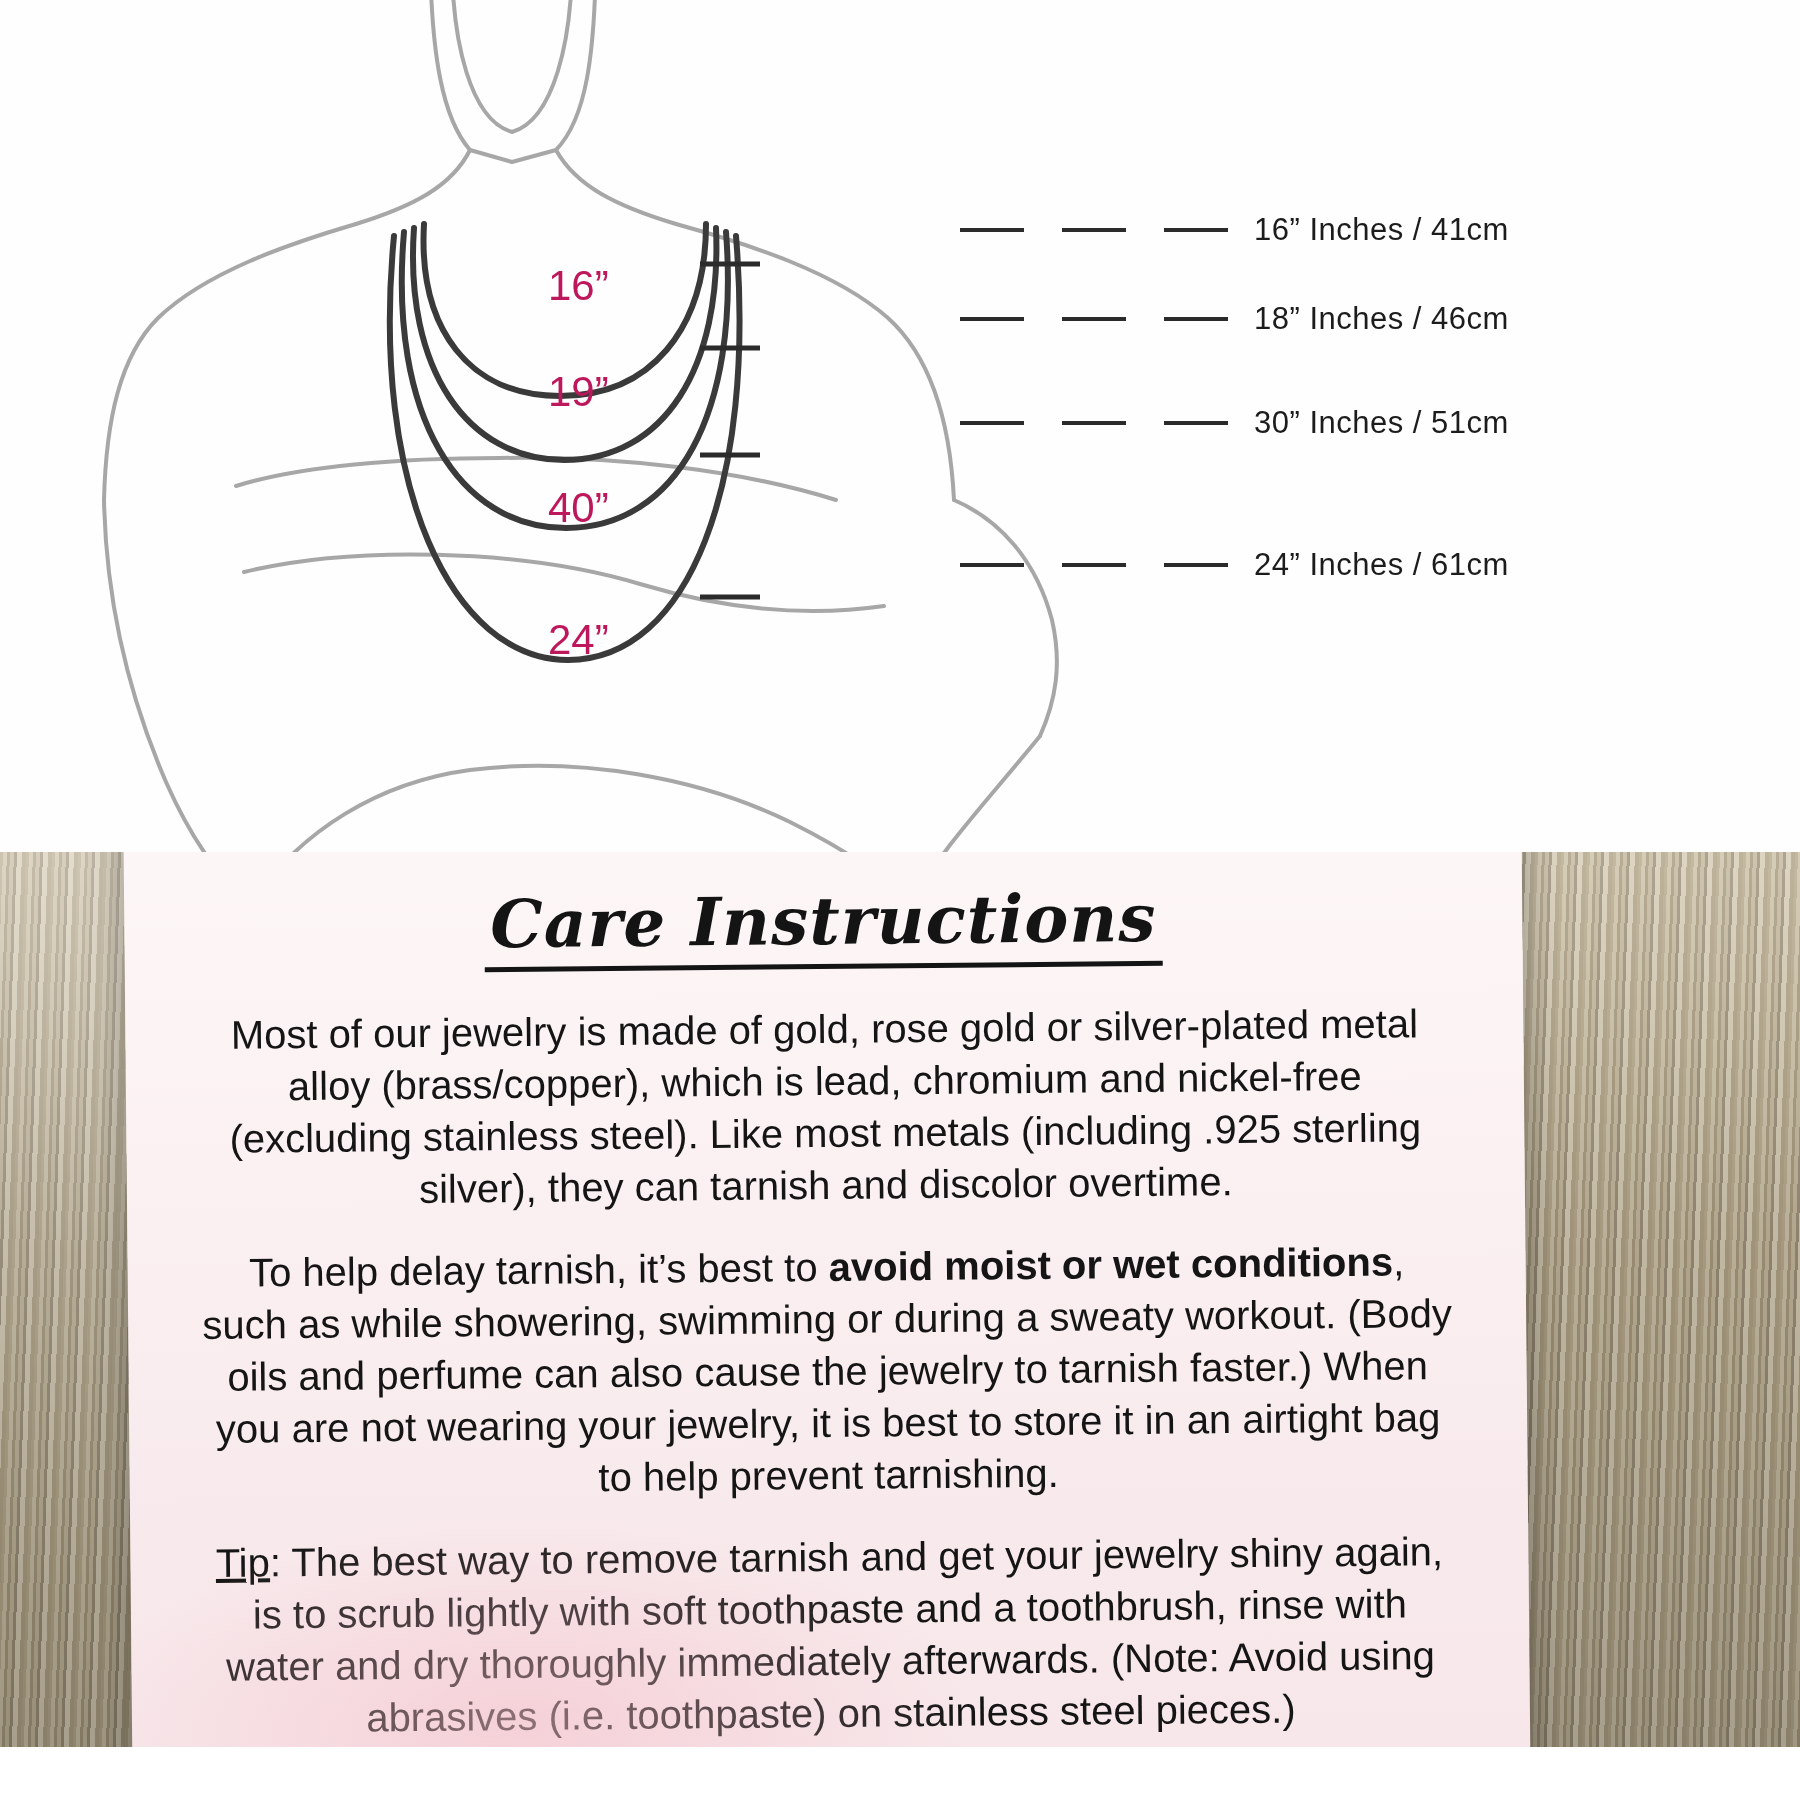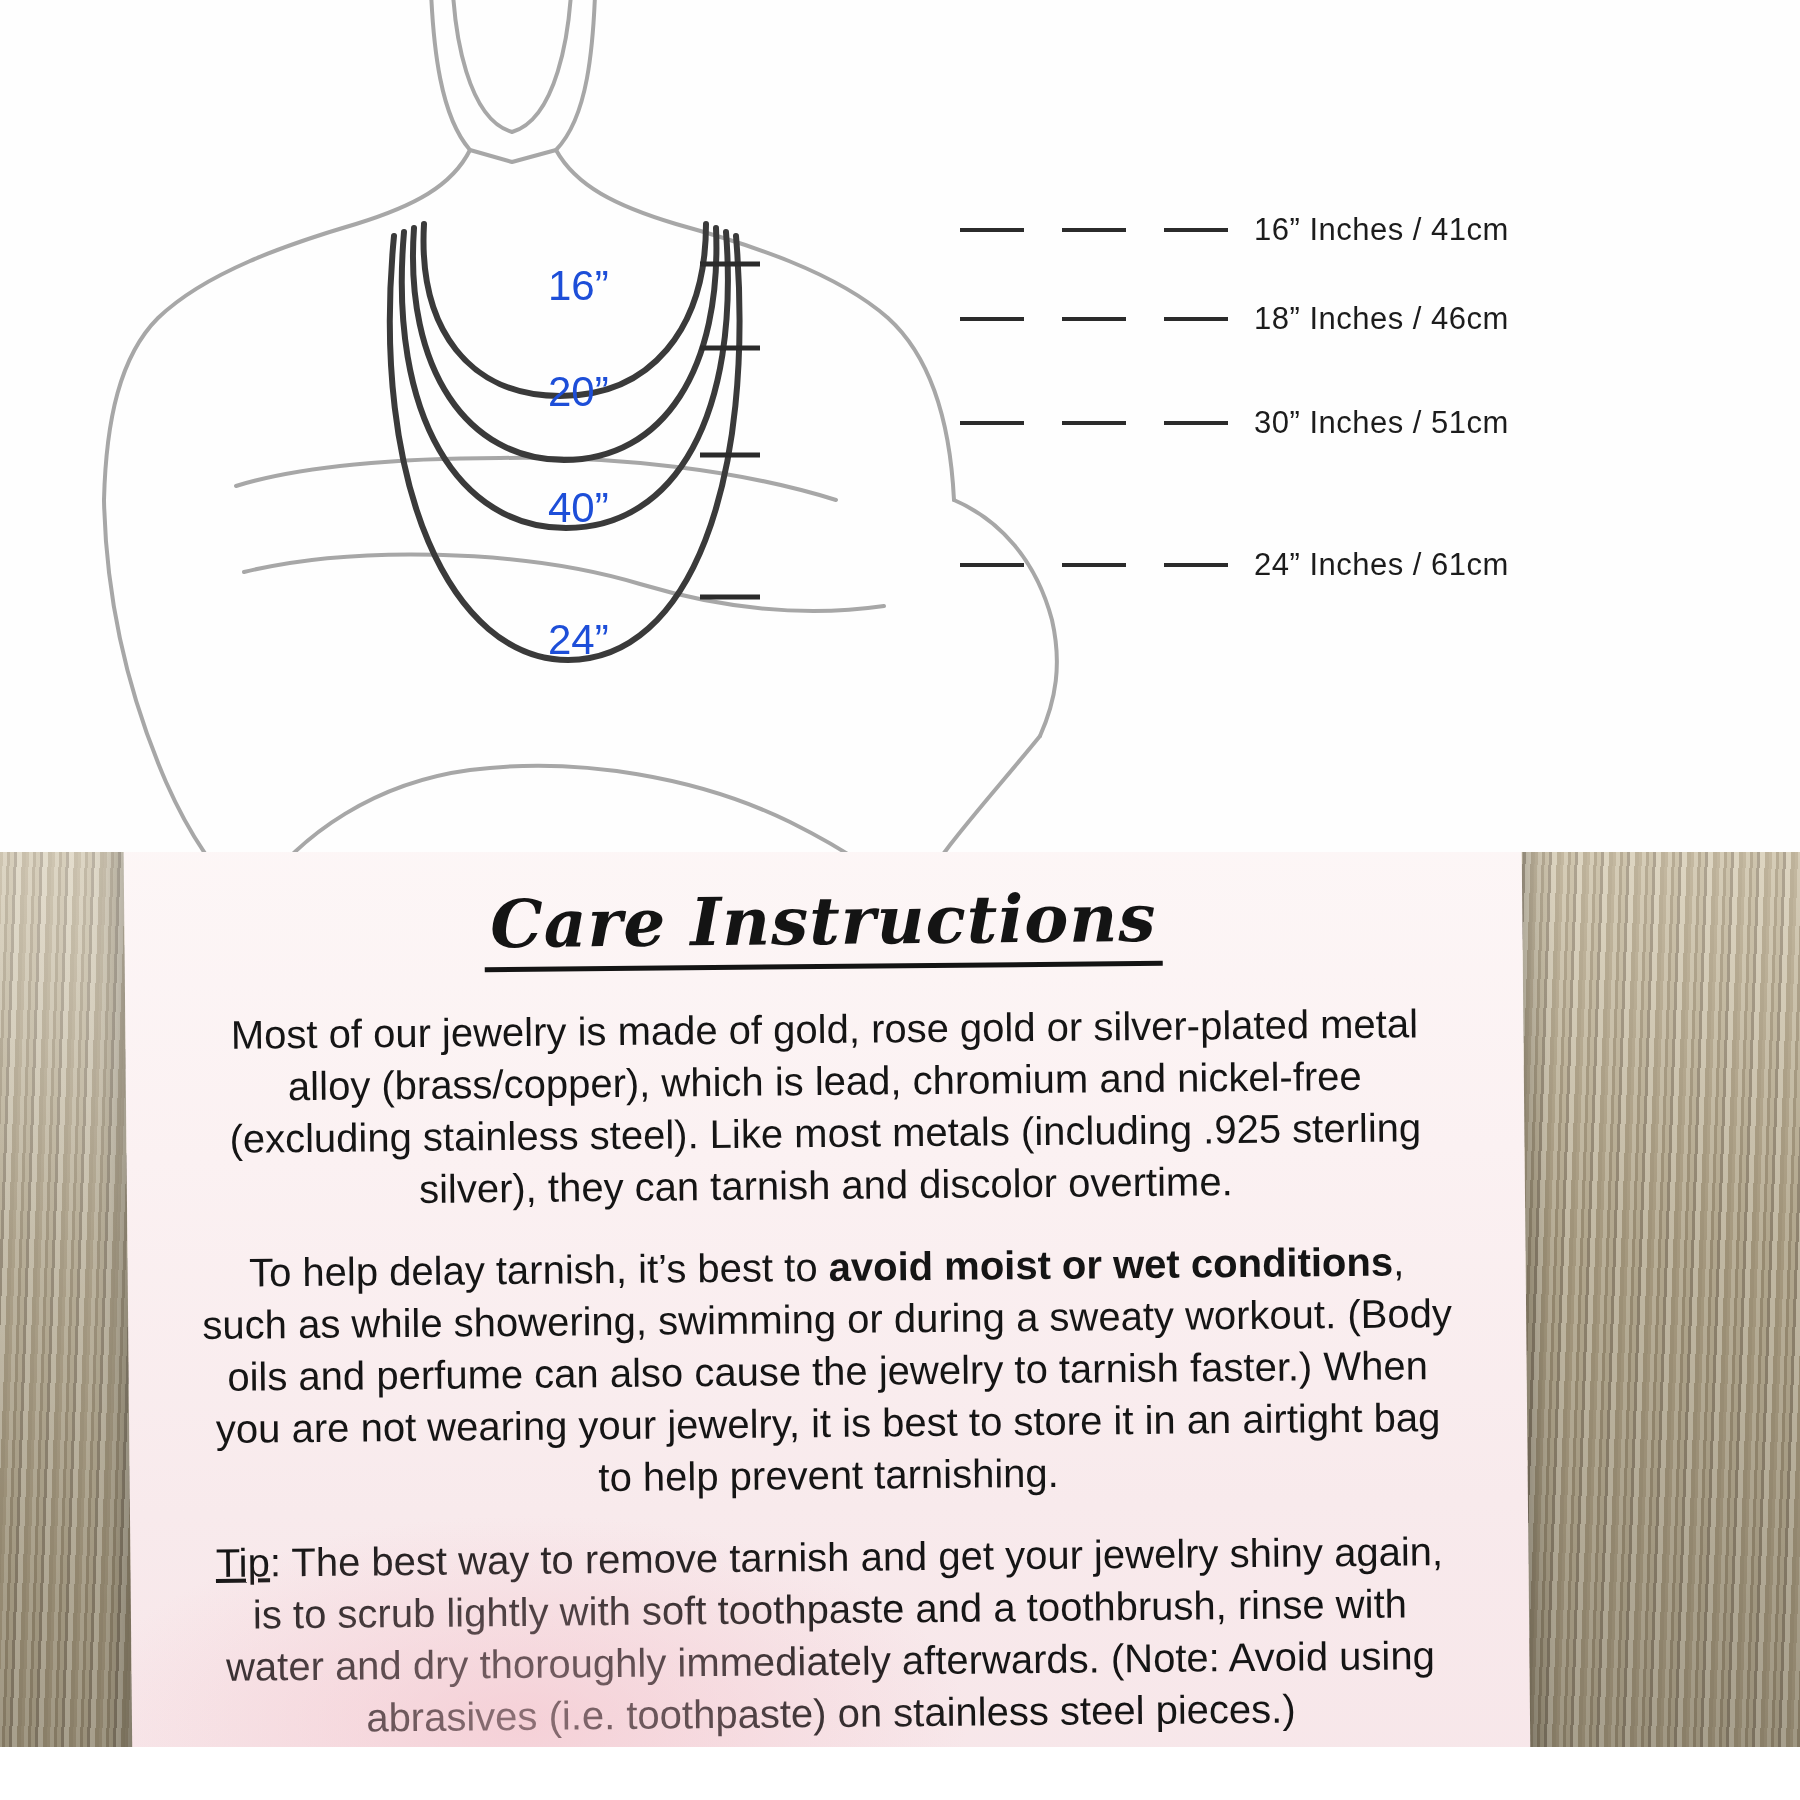--- a/index.html
+++ b/index.html
@@ -50,21 +50,21 @@
     display: flex;
     align-items: center;
     gap: 38px;
     margin-right: 26px;
   }
 
   .on-body-label {
     position: absolute;
     font-family: "Liberation Sans", sans-serif;
     font-size: 42px;
-    color: #1d4ed8;
+    color: #be185d;
   }
 
   
   #bottom-panel {
     position: absolute;
     left: 0;
     top: 852px;
     width: 1800px;
     height: 895px;
     overflow: hidden;
@@ -176,21 +176,21 @@
 
     <g stroke="#2b2b2b" stroke-width="5" stroke-linecap="butt">
       <line x1="700" y1="264" x2="760" y2="264"></line>
       <line x1="700" y1="348" x2="760" y2="348"></line>
       <line x1="700" y1="455" x2="760" y2="455"></line>
       <line x1="700" y1="597" x2="760" y2="597"></line>
     </g>
   </svg>
 
   <div class="on-body-label" style="left:548px; top:262px;">16”</div>
-  <div class="on-body-label" style="left:548px; top:368px;">20”</div>
+  <div class="on-body-label" style="left:548px; top:368px;">19”</div>
   <div class="on-body-label" style="left:548px; top:484px;">40”</div>
   <div class="on-body-label" style="left:548px; top:594px;margin-top:22px;">24”</div>
 
   <div class="legend-row" style="left:960px; top:212px;">
     <span class="dash-group">
       <span class="dash-seg" style="width:64px;"></span>
       <span class="dash-seg" style="width:64px;"></span>
       <span class="dash-seg" style="width:64px;"></span>
     </span>
     <span class="legend-label">16” Inches / 41cm</span>

